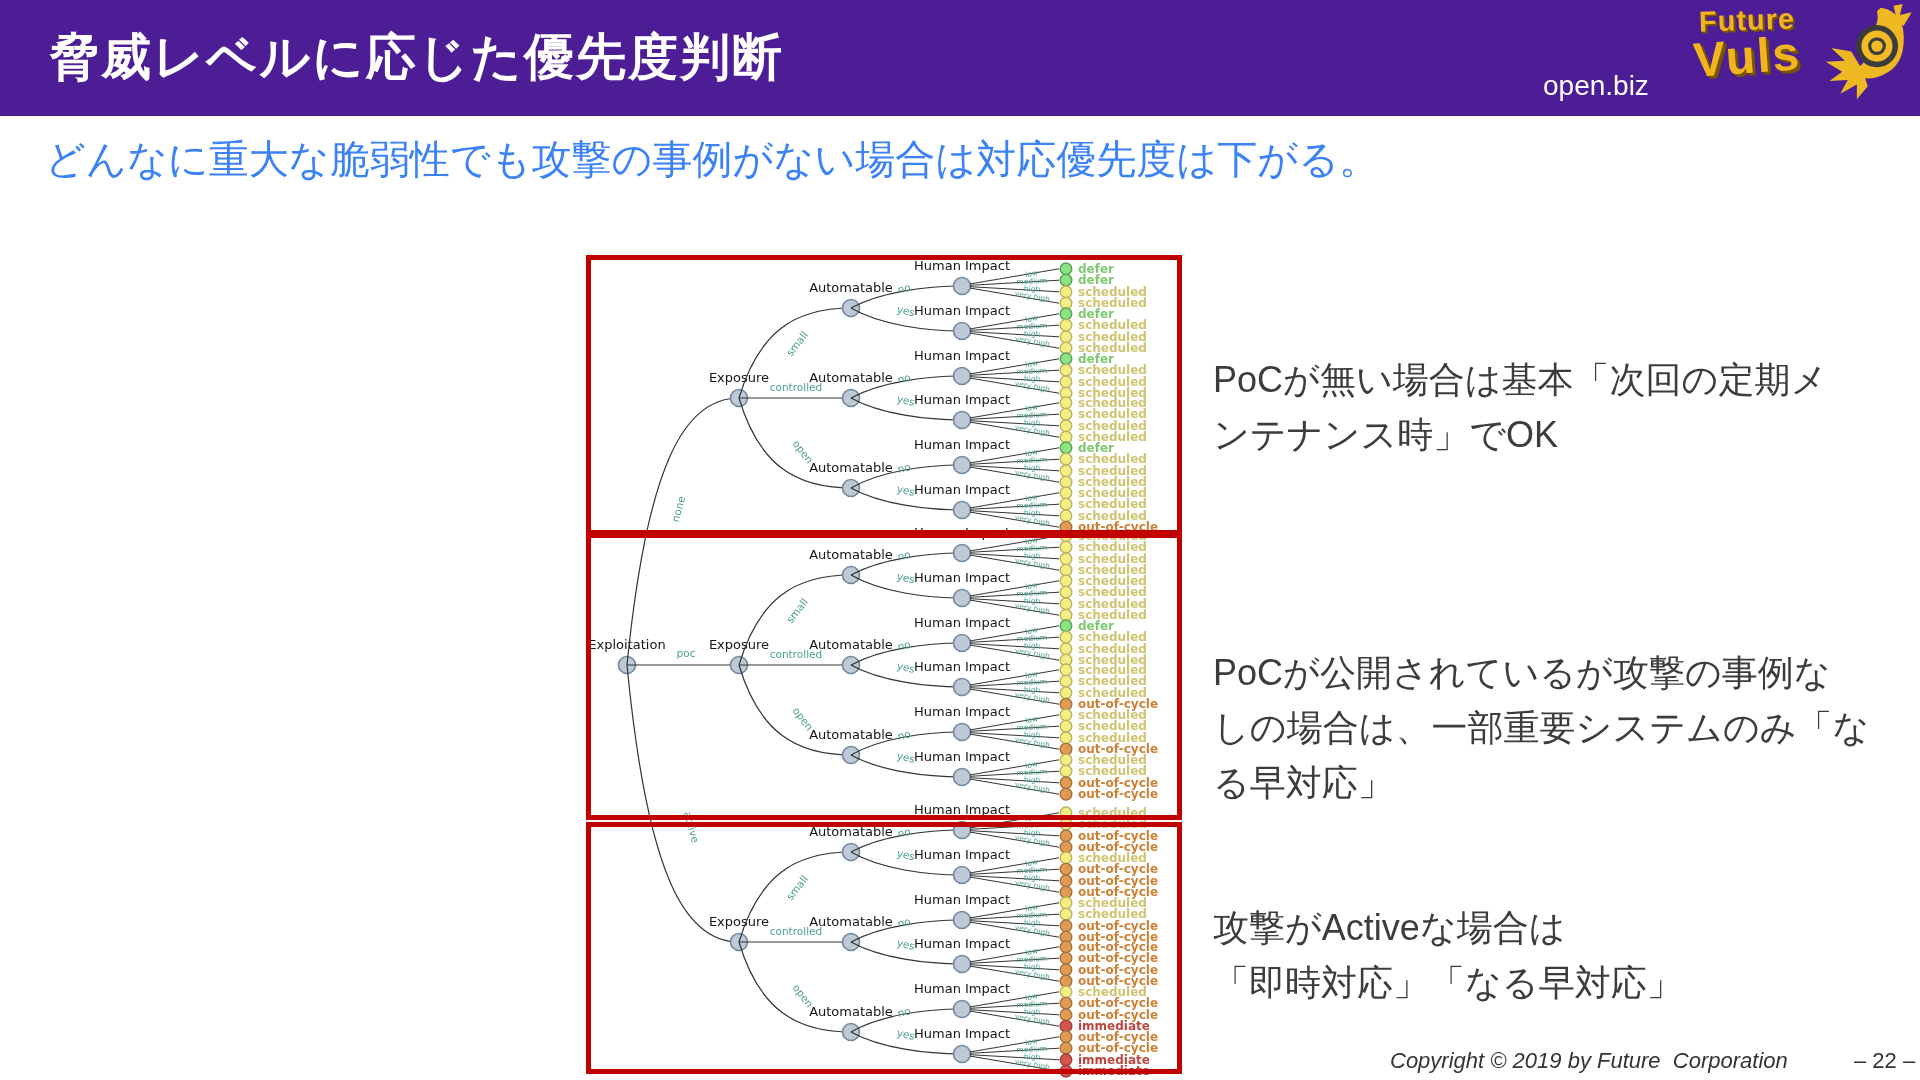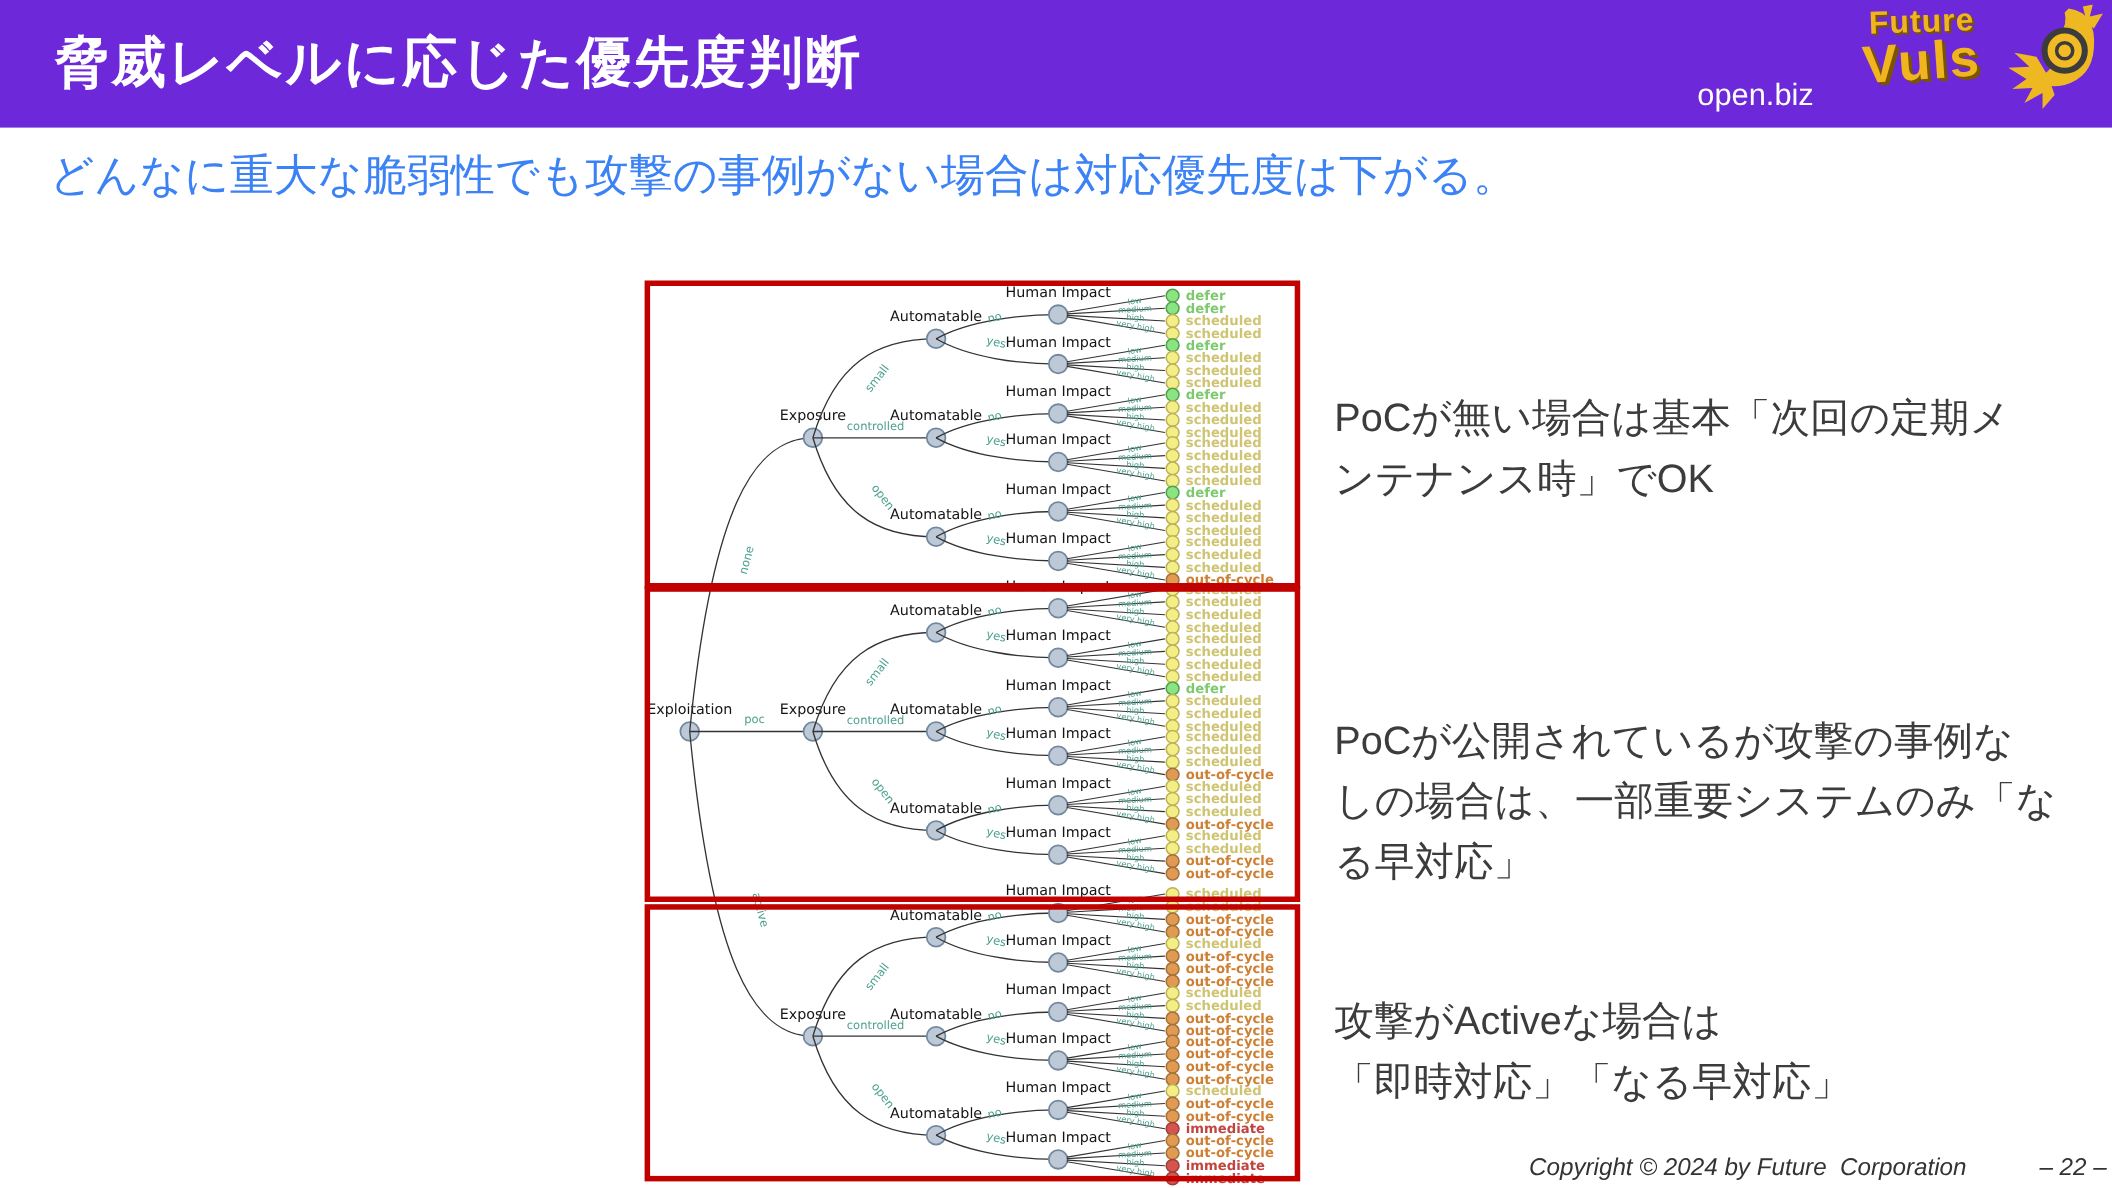--- a/index.html
+++ b/index.html
@@ -1,19 +1,19 @@
 <!DOCTYPE html>
 <html><head>
 <meta charset="utf-8">
 <style>
   html,body{margin:0;padding:0;}
   body{width:1920px;height:1080px;position:relative;overflow:hidden;background:#ffffff;
        font-family:"Liberation Sans","DejaVu Sans",sans-serif;}
   
-  .header{position:absolute;left:0;top:0;width:1920px;height:116px;background:#6d28d9;}
+  .header{position:absolute;left:0;top:0;width:1920px;height:116px;background:#4c1d95;}
   .title{position:absolute;left:49px;top:24px;font-size:50px;font-weight:800;color:#ffffff;
          letter-spacing:2px;white-space:nowrap;}
   .site{position:absolute;left:1543px;top:70px;font-size:28px;color:#ffffff;}
   .logo{position:absolute;left:1672px;top:4px;width:240px;height:110px;}
   .logo-text{position:absolute;left:0;top:0;width:150px;text-align:center;}
   .logo-l1{font-size:29px;font-weight:800;color:#f0b41f;transform:rotate(-2deg);
            text-shadow:1px 1px 0 #7a5500,2px 2px 0 #7a5500;letter-spacing:1px;}
   .logo-l2{font-size:48px;font-weight:800;color:#f0b41f;transform:rotate(-4deg);margin-top:-8px;
            text-shadow:1px 1px 0 #7a5500,3px 3px 0 #7a5500;letter-spacing:2px;}
   .mascot{position:absolute;right:0;top:0;}
@@ -34,21 +34,21 @@
   #box-poc{left:586px;top:533px;width:596px;height:287px;}
   #box-active{left:586px;top:822px;width:596px;height:252px;}
   
   .annot{position:absolute;left:1213px;width:720px;font-size:36px;color:#3c3c3c;line-height:55px;}
   #annot-1{top:352px;}
   #annot-2{top:645px;}
   #annot-3{top:900px;}
   
   .copyright{position:absolute;left:1390px;top:1048px;font-size:22px;font-style:italic;
              color:#333;white-space:pre;}
-  .pagenum{position:absolute;left:1854px;top:1048px;font-size:22px;color:#333;white-space:nowrap;font-style:italic;}
+  .pagenum{position:absolute;left:1854px;top:1048px;font-size:22px;color:#333;white-space:nowrap;}
 </style>
 </head>
 <body>
 
 <div class="header">
   <div class="title">脅威レベルに応じた優先度判断</div>
   <div class="site">open.biz</div>
   <div class="logo">
     <div class="logo-text">
       <div class="logo-l1">Future</div>
@@ -490,14 +490,14 @@
 <div class="annot" id="annot-2">
   <div>PoCが公開されているが攻撃の事例な</div>
   <div>しの場合は、一部重要システムのみ「な</div>
   <div>る早対応」</div>
 </div>
 <div class="annot" id="annot-3">
   <div>攻撃がActiveな場合は</div>
   <div>「即時対応」「なる早対応」</div>
 </div>
 
-<div class="copyright">Copyright © 2024 by Future  Corporation</div>
+<div class="copyright">Copyright © 2019 by Future  Corporation</div>
 <div class="pagenum">– 22 –</div>
 
 </body></html>

